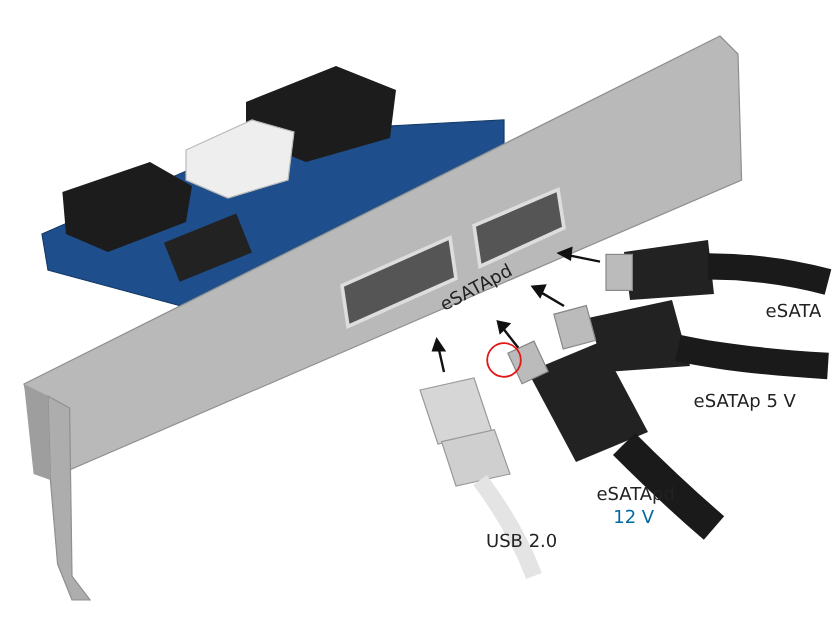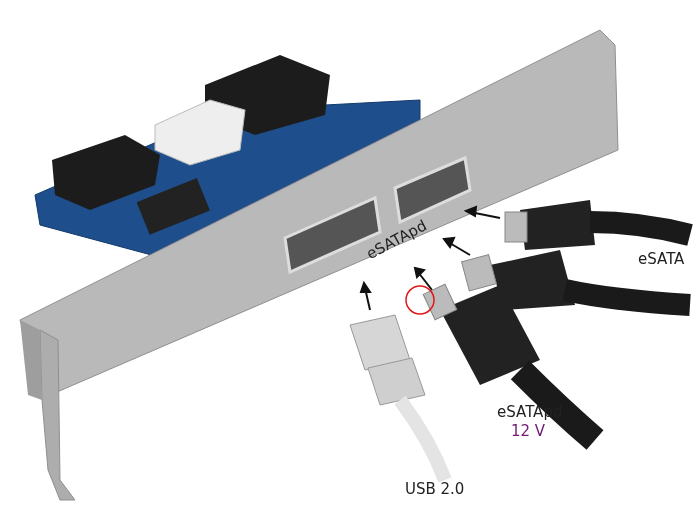--- a/index.html
+++ b/index.html
@@ -1,19 +1,19 @@
 <!DOCTYPE html>
 <html><head>
 <meta charset="utf-8">
 <style>
   html,body{margin:0;padding:0;}
   body{width:700px;height:530px;background:#ffffff;position:relative;overflow:hidden;font-family:"DejaVu Sans",sans-serif;}
   .scene{position:absolute;left:0;top:0;width:700px;height:530px;}
   .lbl{position:absolute;color:#222;font-size:15px;white-space:nowrap;}
-  .lbl.red{color:#701a75;}
+  .lbl.red{color:#0369a1;}
 </style>
 </head>
 <body>
 
 <div class="scene">
 <svg width="700" height="530" viewBox="0 0 700 530">
 
   <polygon points="35,195 230,110 420,100 420,145 170,260 40,225" fill="#1e4f8c" stroke="#133a6a"></polygon>
 
   <polygon points="52,160 125,135 160,155 155,185 90,210 55,195" fill="#1c1c1c"></polygon>
@@ -53,17 +53,18 @@
   <rect x="428" y="288" width="24" height="28" fill="#bbb" stroke="#888" transform="rotate(-25 440 302)"></rect>
   <path d="M520 370 Q560 410 595 440" stroke="#1a1a1a" stroke-width="26" fill="none"></path>
   <circle cx="420" cy="300" r="14" fill="none" stroke="#e01818" stroke-width="1.5"></circle>
 
   <polygon points="350,325 395,315 410,360 365,370" fill="#d6d6d6" stroke="#999"></polygon>
   <polygon points="368,368 412,358 425,395 380,405" fill="#cfcfcf" stroke="#999"></polygon>
   <path d="M400 400 Q430 440 445 480" stroke="#e4e4e4" stroke-width="14" fill="none"></path>
 </svg>
 
 <div class="lbl" style="left:638px;top:250px;">eSATA</div>
+<div class="lbl" style="left:578px;top:325px;">eSATAp 5 V</div>
 <div class="lbl" style="left:372px;top:245px;transform:rotate(-28deg);transform-origin:left bottom;">eSATApd</div>
 <div class="lbl" style="left:497px;top:403px;">eSATApd</div>
 <div class="lbl red" style="left:511px;top:422px;">12 V</div>
-<div class="lbl" style="left:405px;top:442px;margin-top:38px;">USB 2.0</div>
+<div class="lbl" style="left:405px;top:442px;">USB 2.0</div>
 </div>
 
 </body></html>

